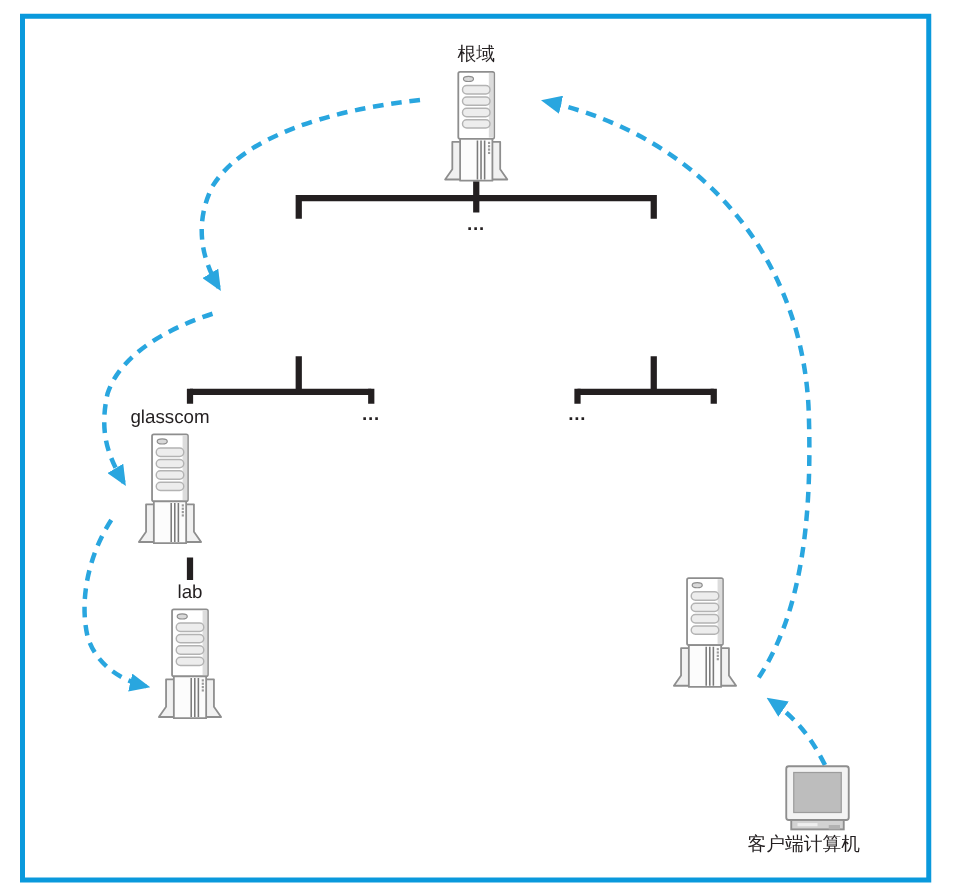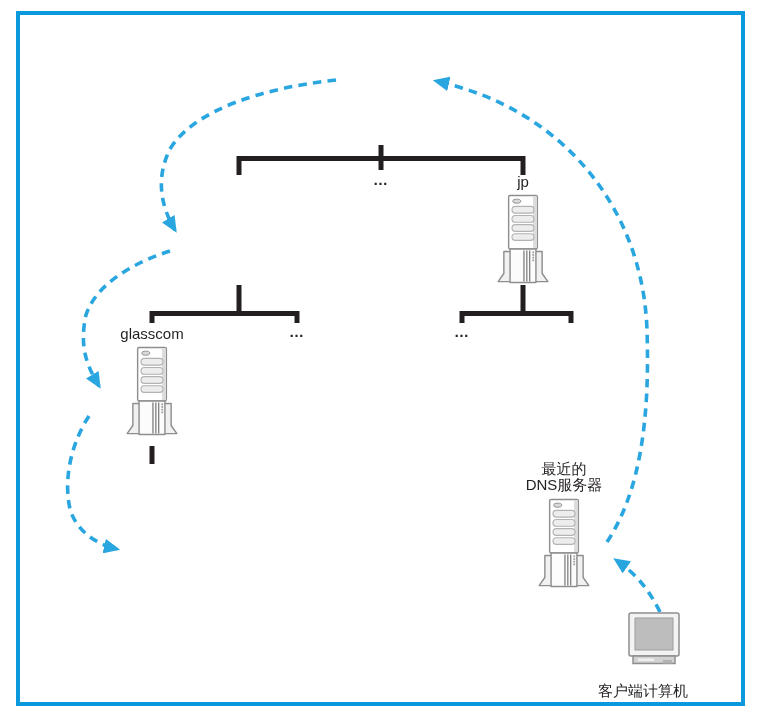--- a/index.html
+++ b/index.html
@@ -124,60 +124,65 @@
 
     <g class="arrows">
       <path marker-end="url(#arrowhead)" d="M660 612 C650 592, 638 575, 616 560"></path>
       <path marker-end="url(#arrowhead)" d="M607 542 C640 492, 650 420, 647 330 C643 212, 567 110, 436 81"></path>
       <path marker-end="url(#arrowhead)" d="M336 80 C262 88, 194 110, 170 149 C156 177, 160 205, 175 230"></path>
       <path marker-end="url(#arrowhead)" d="M170 251 C133 263, 96 284, 86 315 C79 347, 87 366, 99 386"></path>
       <path marker-end="url(#arrowhead)" d="M89 416 C72 442, 63 478, 70 509 C76 530, 95 544, 117 549"></path>
     </g>
   </svg>
 
+  <div class="node" style="left:331px; top:34px; width:100px">
+    <div class="label">根域</div>
+    <div class="server-gap"></div>
+    <svg width="54" height="90" viewBox="0 0 54 94">
+        <use href="#sym-server"></use>
+      </svg>
+  </div>
 
 
   <div class="node" style="left:356px; top:170px; width:50px">
     <div class="label dots">…</div>
   </div>
 
-  <div class="node" style="left:473px; top:172px; width:100px">
-    <div class="label">jp</div>
-    <div class="server-gap"></div>
-    <svg width="54" height="90" viewBox="0 0 54 94">
-        <use href="#sym-server"></use>
-      </svg>
-  </div>
 
-  <div class="node" style="left:102px; top:324px; width:100px">
+  <div class="node" style="left:86px; top:324px; width:100px">
     <div class="label">glasscom</div>
     <div class="server-gap"></div>
     <svg width="54" height="90" viewBox="0 0 54 94">
         <use href="#sym-server"></use>
       </svg>
   </div>
 
   <div class="node" style="left:272px; top:322px; width:50px">
     <div class="label dots">…</div>
   </div>
 
   <div class="node" style="left:437px; top:322px; width:50px">
     <div class="label dots">…</div>
   </div>
 
 
+  <div class="node" style="left:102px; top:464px; width:100px">
+    <div class="label">lab</div>
+    <div class="server-gap"></div>
+    <svg width="54" height="90" viewBox="0 0 54 94">
+        <use href="#sym-server"></use>
+      </svg>
+  </div>
 
   <div class="node" style="left:504px; top:461px; width:120px">
-    <div class="label two-line">最近的
-DNS服务器</div>
     <svg width="54" height="90" viewBox="0 0 54 94">
         <use href="#sym-server"></use>
       </svg>
   </div>
 
   <div class="node" style="left:593px; top:612px; width:100px">
     <svg width="58" height="54" viewBox="0 0 58 54" style="transform:translateX(11px)">
         <use href="#sym-monitor"></use>
       </svg>
-    <div class="label" style="margin-top:15px">客户端计算机</div>
+    <div class="label" style="margin-top:0">客户端计算机</div>
   </div>
 
 </div>
 
 </body></html>

